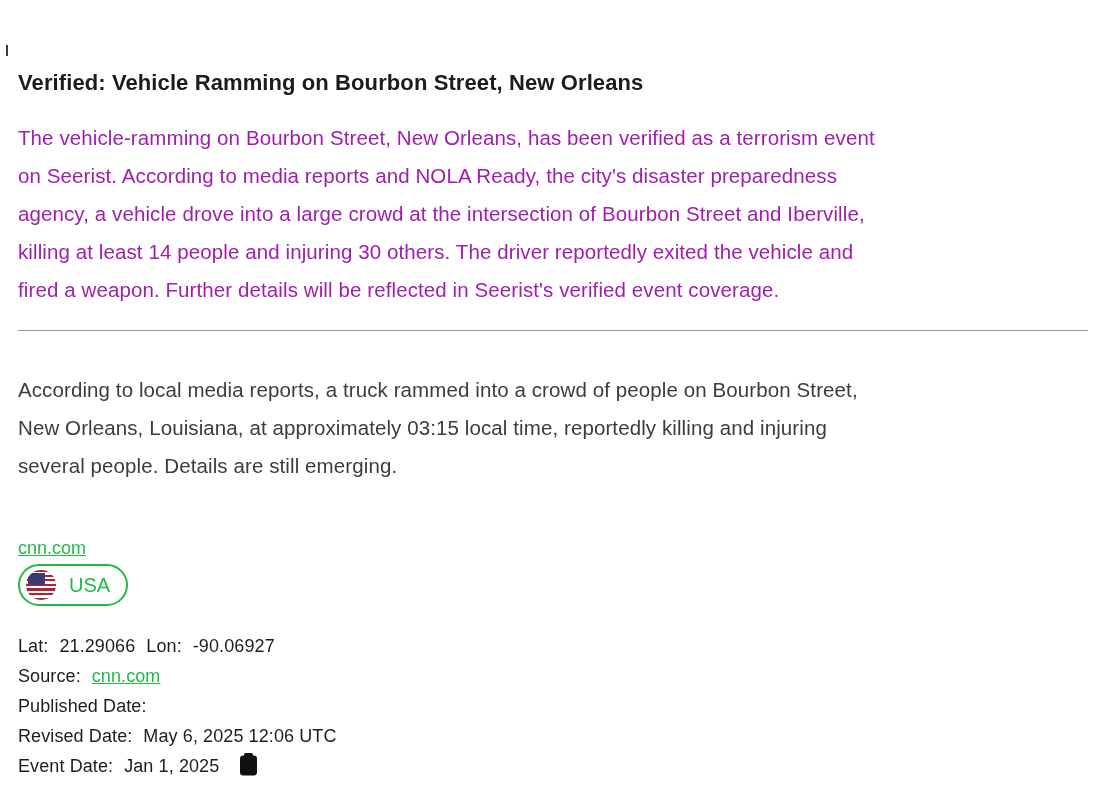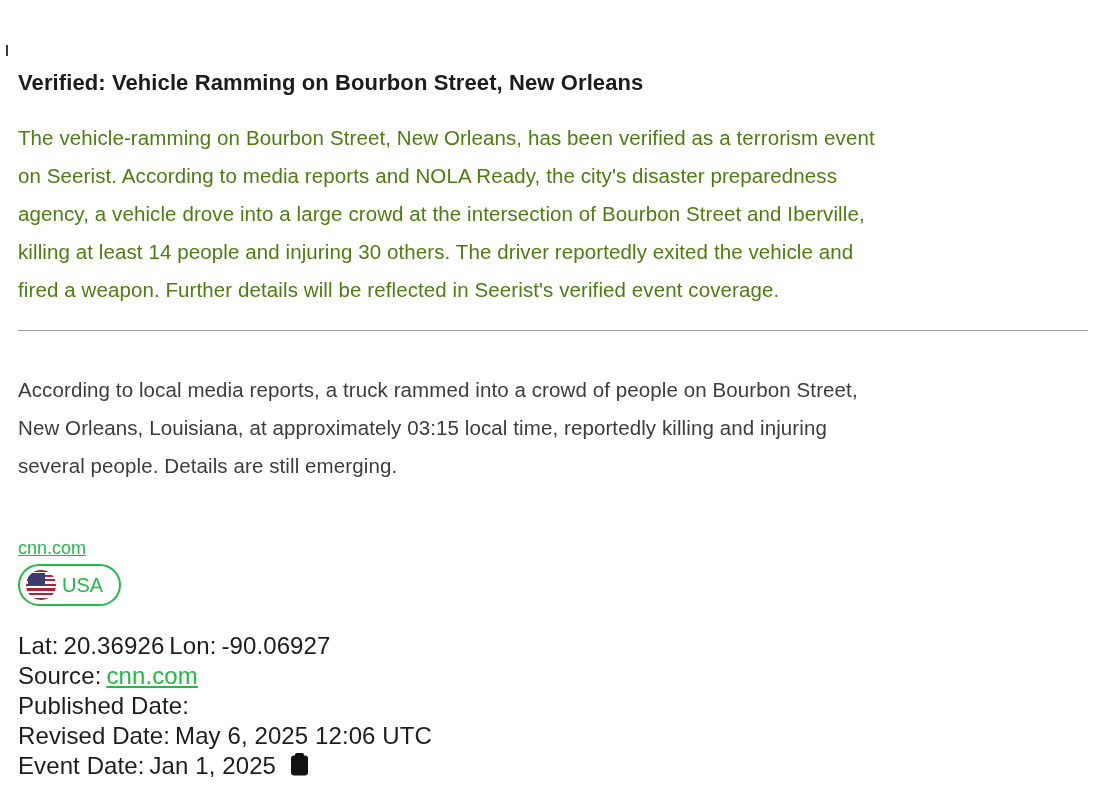--- a/index.html
+++ b/index.html
@@ -26,21 +26,21 @@
     font-weight: 700;
     letter-spacing: 0.1px;
     color: #1b1c1d;
     line-height: 28px;
     margin-bottom: 22px;
   }
   .summary-text {
     font-size: 20.5px;
     line-height: 38px;
     letter-spacing: 0.1px;
-    color: #4d7c0f;
+    color: #a21caf;
     max-width: 1046px;
   }
   .divider {
     border: none;
     border-top: 1px solid #9a9a9a;
     margin-top: 21px;
     width: 1070px;
   }
   .initial-report-note {
     margin-top: 9px;
@@ -68,21 +68,21 @@
     cursor: pointer;
   }
   .countries-label {
     font-size: 18px;
     line-height: 25px;
     color: #1d1d1d;
   }
   .country-pill {
     display: inline-flex;
     align-items: center;
-    gap: 6px;
+    gap: 13px;
     margin-top: 3px;
     border: 2px solid #21ba45;
     border-radius: 999px;
     padding: 4px 16px 4px 6px;
     cursor: pointer;
     background: #ffffff;
   }
   .flag-circle {
     width: 30px; height: 30px;
     border-radius: 50%;
@@ -91,27 +91,27 @@
       linear-gradient(#3c3b6e, #3c3b6e) left 2px top 3px / 17px 12px no-repeat,
       repeating-linear-gradient(180deg, #b22234 0 2.3px, #ffffff 2.3px 4.6px);
     box-shadow: inset 0 0 0 1px rgba(0,0,0,0.12);
   }
   .country-name {
     font-size: 20px;
     color: #21ba45;
   }
   .meta-block { margin-top: 25px; }
   .meta-row {
-    font-size: 24px;
+    font-size: 18px;
     line-height: 30px;
     letter-spacing: 0.1px;
     color: #1d1d1d;
     display: flex;
     align-items: center;
-    gap: 5px;
+    gap: 11px;
   }
   .clipboard-button {
     display: inline-flex;
     align-items: center;
     margin-left: 9px;
     cursor: pointer;
     background: none;
     border: none;
     padding: 0;
   }
@@ -139,21 +139,21 @@
 
   <div class="country-pill">
     <span class="flag-circle"></span>
     <span class="country-name">USA</span>
   </div>
 
   <div class="meta-block">
 
     <div class="meta-row">
       <span>Lat:</span>
-      <span>20.36926</span>
+      <span>21.29066</span>
       <span>Lon:</span>
       <span>-90.06927</span>
     </div>
 
     <div class="meta-row">
       <span>Source:</span>
       <a class="green-link" href="#">cnn.com</a>
     </div>
 
     <div class="meta-row">

